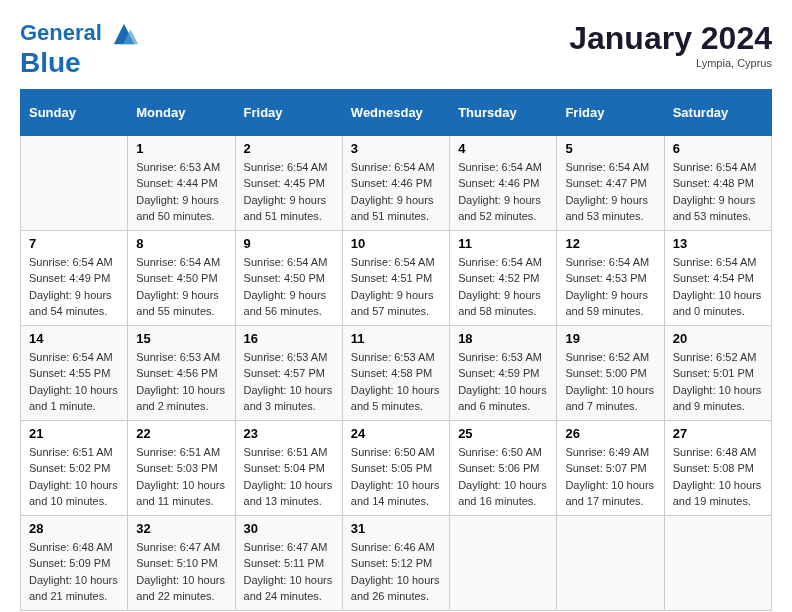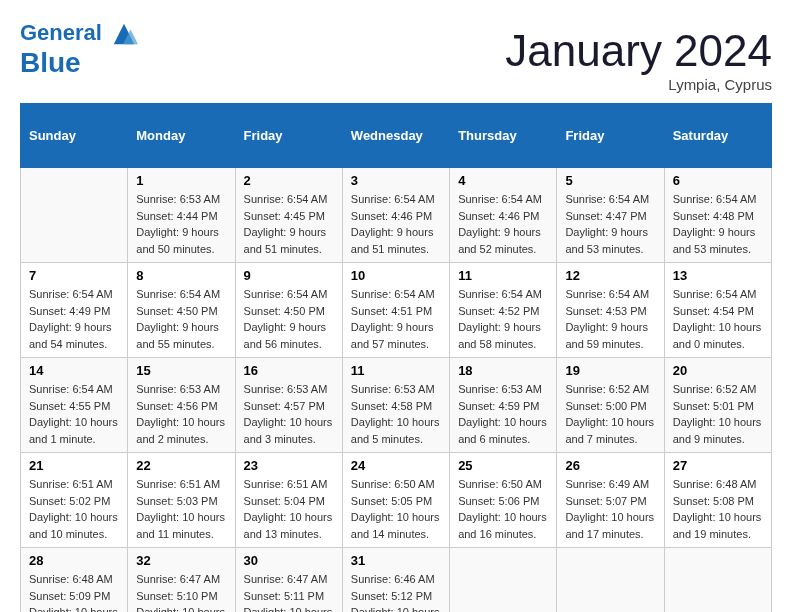--- a/index.html
+++ b/index.html
@@ -32,38 +32,37 @@
     }
     .logo-icon {
       width: 28px;
       height: 28px;
       margin-left: 2px;
     }
     .title-block {
       text-align: right;
     }
     .month-year {
-      font-size: 44px;
-      font-weight: normal;
+      font-size: 32px;
+      font-weight: bold;
       color: #1a1a2e;
-      margin-top: 6px;
     }
     .location {
-      font-size: 15px;
+      font-size: 11px;
       color: #444;
     }
     table {
       width: 100%;
       border-collapse: collapse;
       font-size: 11px;
     }
     thead tr th {
       background-color: #1a6bb5;
       color: #fff;
-      padding: 24px 8px;
+      padding: 15px 8px;
       text-align: left;
       font-size: 13px;
       font-weight: bold;
       border: 1px solid #1a6bb5;
     }
     tbody tr td {
       border: 1px solid #ccc;
       padding: 5px 8px;
       vertical-align: top;
       min-width: 98px;

